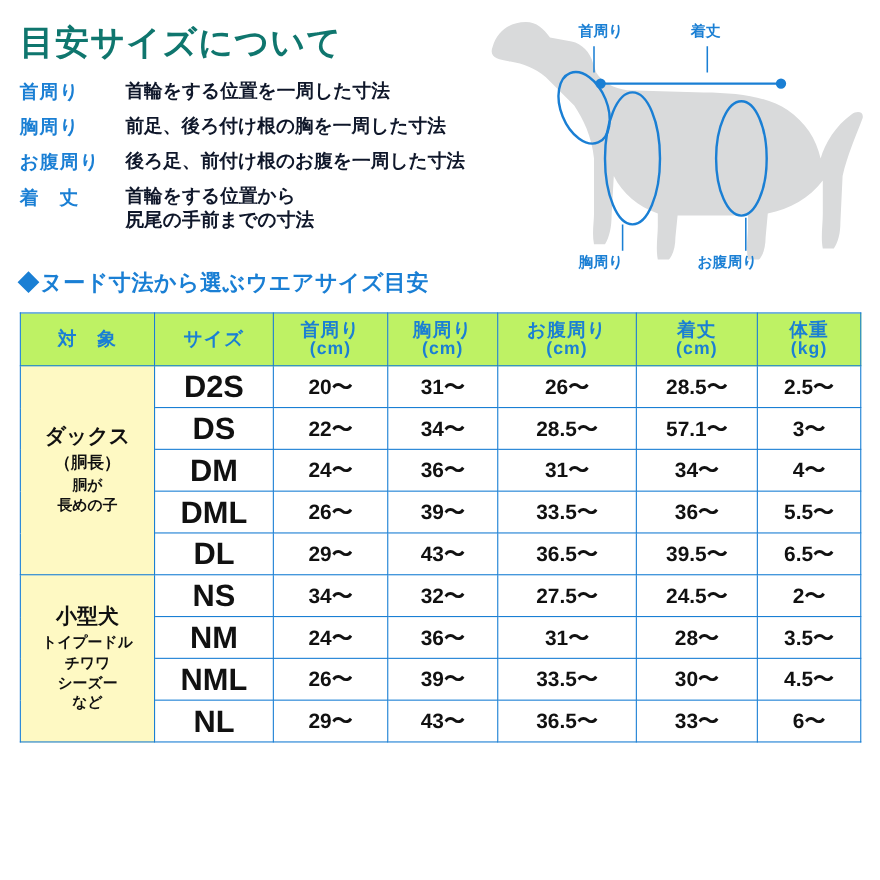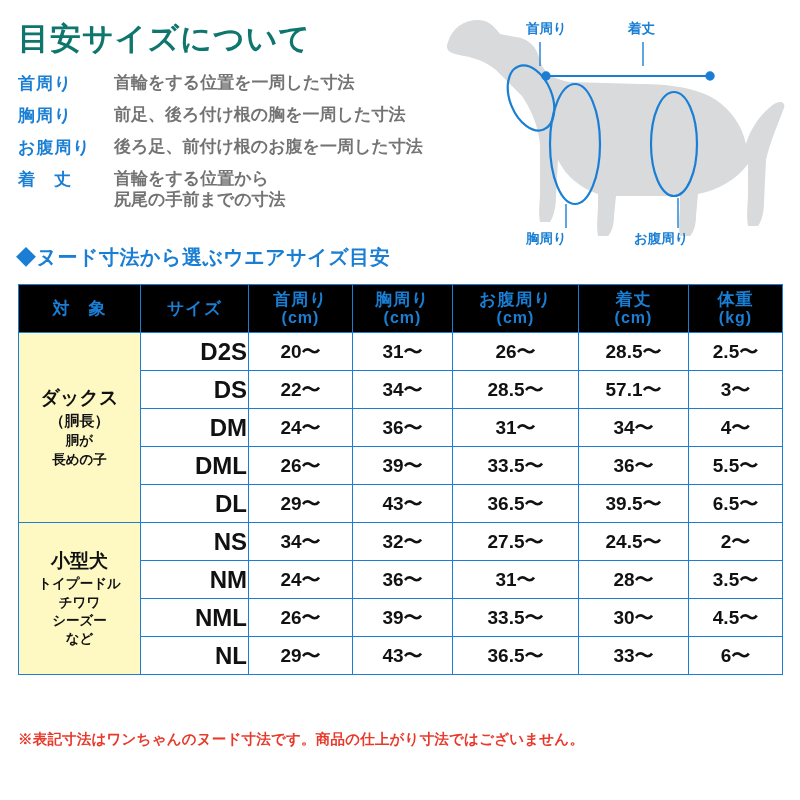--- a/index.html
+++ b/index.html
@@ -28,21 +28,21 @@
   .deflist { position: absolute; left: 18px; top: 72px; width: 480px; }
   .defrow { display: flex; align-items: flex-start; margin-bottom: 9px; }
   .defterm {
     width: 96px;
     color: #1a7fd4;
     font-size: 17px;
     font-weight: bold;
     letter-spacing: 1px;
     flex: 0 0 96px;
   }
-  .defdesc { font-size: 17px; color: #737373; font-weight: bold; line-height: 1.25; }
+  .defdesc { font-size: 17px; color: #0f172a; font-weight: bold; line-height: 1.25; }
   .defdesc .l2 { display: block; }
 
   
   .dogbox { position: absolute; left: 430px; top: 4px; width: 368px; height: 250px; }
 
   .lbl {
     position: absolute;
     color: #1a7fd4;
     font-size: 13.5px;
     font-weight: bold;
@@ -64,30 +64,30 @@
     border-collapse: collapse;
     table-layout: fixed;
   }
   .tbl th, .tbl td {
     border: 1px solid #1a7fd4;
     text-align: center;
     vertical-align: middle;
     font-weight: bold;
   }
   .tbl thead th {
-    background: #000000;
+    background: #bef264;
     color: #1a7fd4;
     font-size: 17px;
     height: 48px;
     line-height: 1.15;
     letter-spacing: 1px;
   }
   .tbl thead th .unit { display: block; font-size: 16px; }
   .tbl tbody td { height: 38px; font-size: 19px; color: #111; }
-  .tbl tbody td.size { font-size: 24px; text-align: right; }
+  .tbl tbody td.size { font-size: 28px; }
   .grp {
     background: #fef9c3;
     color: #1a7fd4;
     font-size: 19px;
     line-height: 1.3;
     padding: 4px 2px;
   }
   .grp .g1 { display: block; font-size: 19px; font-weight: bold; }
   .grp .g2 { display: block; font-size: 15px; font-weight: bold; }
   .grp .g3 { display: block; font-size: 13.5px; color: #111; font-weight: bold; line-height: 1.35; margin-top: 2px; }
@@ -339,16 +339,15 @@
         <td>29〜</td>
         <td>43〜</td>
         <td>36.5〜</td>
         <td>33〜</td>
         <td>6〜</td>
       </tr>
     </tbody>
   </table>
 
   <div class="notes">
-    <div class="note">※表記寸法はワンちゃんのヌード寸法です。商品の仕上がり寸法ではございません。</div>
   </div>
 
 </div>
 
 </body></html>

